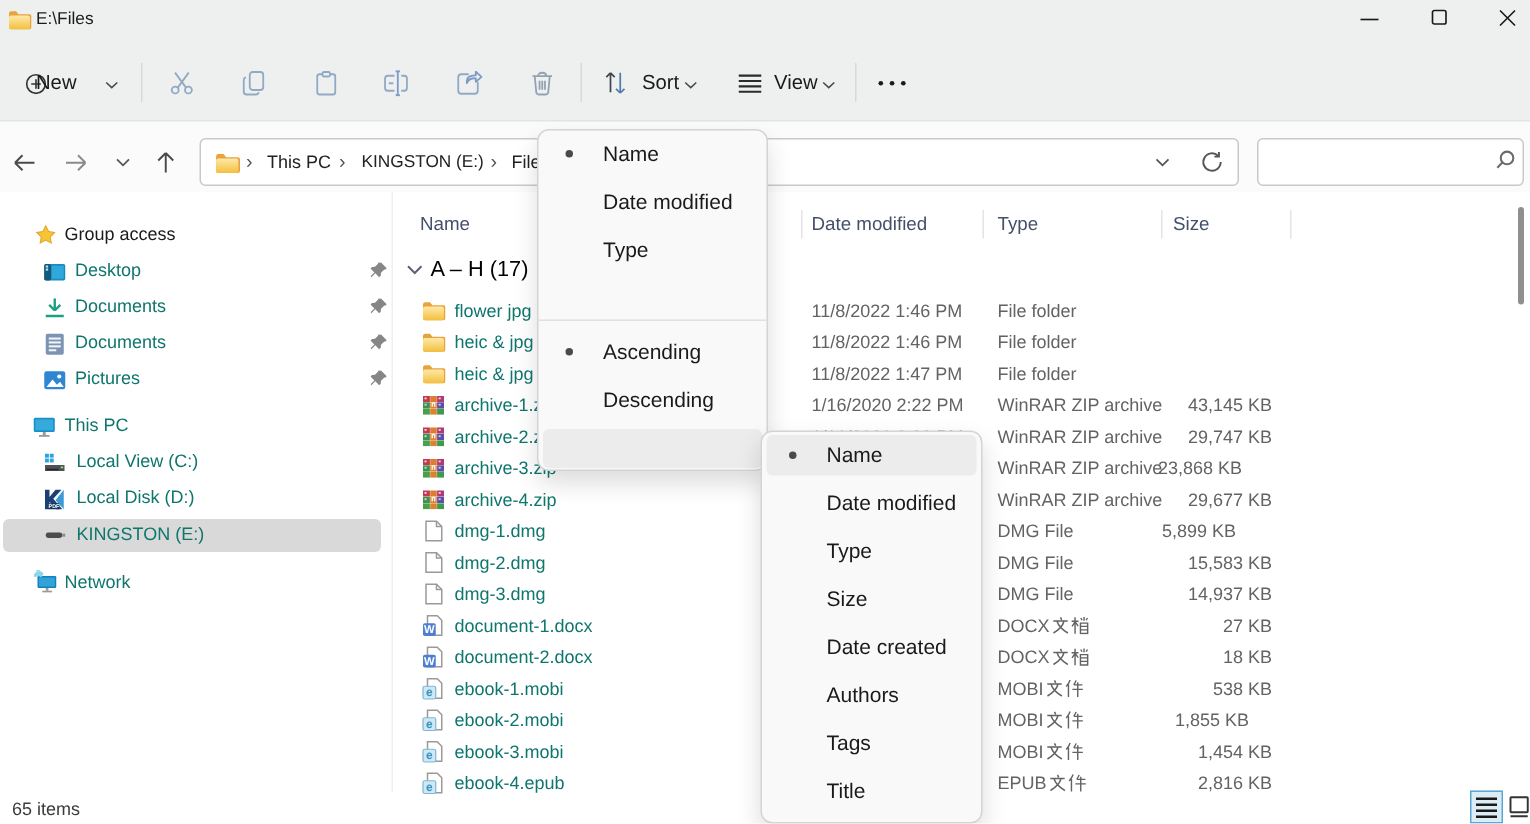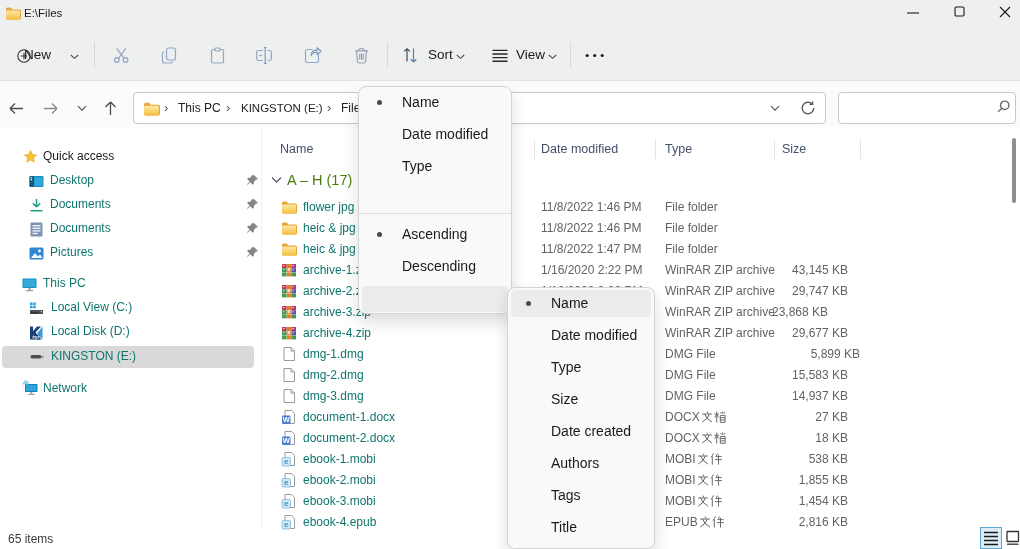--- a/index.html
+++ b/index.html
@@ -198,21 +198,21 @@
 <svg class="ic" style="left:996px;top:99px" width="15" height="15" viewBox="0 0 15 15" fill="none" stroke="#6b6b6b" stroke-width="1.4">
     <circle cx="8.7" cy="6.3" r="4.2"></circle>
     <path d="M5.6 9.4 l-3.4 3.4"></path>
   </svg>
 
 <div class="ab" style="left:261px;top:128px;width:1px;height:400px;background:#f0f0f0"></div>
 
 <svg class="ic" style="left:24px;top:150px" width="13" height="13" viewBox="0 0 13 13">
     <path d="M6.5 0.5 l1.9 3.9 4.1 0.6 -3 2.9 0.7 4.2 -3.7-2 -3.7 2 0.7-4.2 -3-2.9 4.1-0.6 z" fill="#f7c435" stroke="#e2a62c" stroke-width="0.7"></path>
   </svg>
-<div class="row" style="left:43px;top:146px;color:#1b1b1b">Quick access</div>
+<div class="row" style="left:43px;top:146px;color:#1b1b1b">Group access</div>
 
 <svg class="ic" style="left:29px;top:174px" width="15" height="15" viewBox="0 0 15 15">
     <rect x="0.5" y="2" width="14" height="11" rx="1.2" fill="#1e8bbf"></rect>
     <rect x="0.5" y="2" width="4.5" height="11" rx="1.2" fill="#15597a"></rect>
     <rect x="1.5" y="3" width="1.6" height="1.4" fill="#bfe6f5"></rect>
     <rect x="1.5" y="5" width="1.6" height="1.4" fill="#bfe6f5"></rect>
     <rect x="5.5" y="3.2" width="8" height="8.6" fill="#2fa9dd"></rect>
   </svg>
 <div class="row" style="left:50px;top:170px">Desktop</div>
 <svg class="ic" style="left:247px;top:174px" width="12" height="12" viewBox="0 0 12 12">
@@ -299,21 +299,21 @@
 <div class="cell" style="left:665px;top:139px;color:#44506a;font-size:12.5px">Type</div>
 <div class="cell" style="left:782px;top:139px;color:#44506a;font-size:12.5px">Size</div>
 <div class="ab" style="left:534px;top:140px;width:1px;height:19px;background:#e4e4e4"></div>
 <div class="ab" style="left:655px;top:140px;width:1px;height:19px;background:#e4e4e4"></div>
 <div class="ab" style="left:774px;top:140px;width:1px;height:19px;background:#e4e4e4"></div>
 <div class="ab" style="left:860px;top:140px;width:1px;height:19px;background:#e4e4e4"></div>
 
 <svg class="ic" style="left:271px;top:176px" width="11" height="8" viewBox="0 0 11 8">
     <path d="M1 1.5 l4.5 4.5 4.5-4.5" fill="none" stroke="#5a6176" stroke-width="1.3"></path>
   </svg>
-<div class="ab" style="left:287px;top:172px;font-size:14.5px;color:#4d7c0f">A – H (17)</div>
+<div class="ab" style="left:287px;top:172px;font-size:14.5px;color:#000000">A – H (17)</div>
 <div id="rows">
 <svg class="ic" style="left:281px;top:199.0px" width="16" height="16" viewBox="0 0 16 16">
       <use href="#folder16"></use>
     </svg>
 <div class="row" style="left:303px;top:196.5px">flower jpg</div>
 <div class="cell" style="left:541px;top:196.5px">11/8/2022 1:46 PM</div>
 <div class="cell" style="left:665px;top:196.5px">File folder</div>
 <div class="cell" style="left:768px;top:196.5px;width:80px;text-align:right"></div>
 <svg class="ic" style="left:281px;top:220.0px" width="16" height="16" viewBox="0 0 16 16">
       <use href="#folder16"></use>
@@ -356,21 +356,21 @@
 <div class="row" style="left:303px;top:322.5px">archive-4.zip</div>
 <div class="cell" style="left:541px;top:322.5px">1/16/2020 2:22 PM</div>
 <div class="cell" style="left:665px;top:322.5px">WinRAR ZIP archive</div>
 <div class="cell" style="left:768px;top:322.5px;width:80px;text-align:right">29,677 KB</div>
 <svg class="ic" style="left:281px;top:346.0px" width="16" height="16" viewBox="0 0 16 16">
       <use href="#dmg16"></use>
     </svg>
 <div class="row" style="left:303px;top:343.5px">dmg-1.dmg</div>
 <div class="cell" style="left:541px;top:343.5px">1/16/2020 2:22 PM</div>
 <div class="cell" style="left:665px;top:343.5px">DMG File</div>
-<div class="cell" style="left:780px;top:343.5px;width:80px;text-align:right">5,899 KB</div>
+<div class="cell" style="left:744px;top:343.5px;width:80px;text-align:right">5,899 KB</div>
 <svg class="ic" style="left:281px;top:367.0px" width="16" height="16" viewBox="0 0 16 16">
       <use href="#dmg16"></use>
     </svg>
 <div class="row" style="left:303px;top:364.5px">dmg-2.dmg</div>
 <div class="cell" style="left:541px;top:364.5px">1/16/2020 2:22 PM</div>
 <div class="cell" style="left:665px;top:364.5px">DMG File</div>
 <div class="cell" style="left:768px;top:364.5px;width:80px;text-align:right">15,583 KB</div>
 <svg class="ic" style="left:281px;top:388.0px" width="16" height="16" viewBox="0 0 16 16">
       <use href="#dmg16"></use>
     </svg>
@@ -414,21 +414,21 @@
 <svg class="ic" style="left:281px;top:472.0px" width="16" height="16" viewBox="0 0 16 16">
       <use href="#ebook16"></use>
     </svg>
 <div class="row" style="left:303px;top:469.5px">ebook-2.mobi</div>
 <div class="cell" style="left:541px;top:469.5px">1/16/2020 2:22 PM</div>
 <div class="cell" style="left:665px;top:469.5px">MOBI<svg style="display:inline-block;vertical-align:-2.5px;margin-left:1px" width="12" height="12" viewBox="0 0 12 12">
         <use href="#zw"></use>
       </svg><svg style="display:inline-block;vertical-align:-2.5px;margin-left:1px" width="12" height="12" viewBox="0 0 12 12">
         <use href="#zj"></use>
       </svg></div>
-<div class="cell" style="left:768px;top:469.5px;width:80px;text-align:right">1,855 KB</div>
+<div class="cell" style="left:768px;top:469.5px;width:80px;text-align:center">1,855 KB</div>
 <svg class="ic" style="left:281px;top:493.0px" width="16" height="16" viewBox="0 0 16 16">
       <use href="#ebook16"></use>
     </svg>
 <div class="row" style="left:303px;top:490.5px">ebook-3.mobi</div>
 <div class="cell" style="left:541px;top:490.5px">1/16/2020 2:22 PM</div>
 <div class="cell" style="left:665px;top:490.5px">MOBI<svg style="display:inline-block;vertical-align:-2.5px;margin-left:1px" width="12" height="12" viewBox="0 0 12 12">
         <use href="#zw"></use>
       </svg><svg style="display:inline-block;vertical-align:-2.5px;margin-left:1px" width="12" height="12" viewBox="0 0 12 12">
         <use href="#zj"></use>
       </svg></div>

